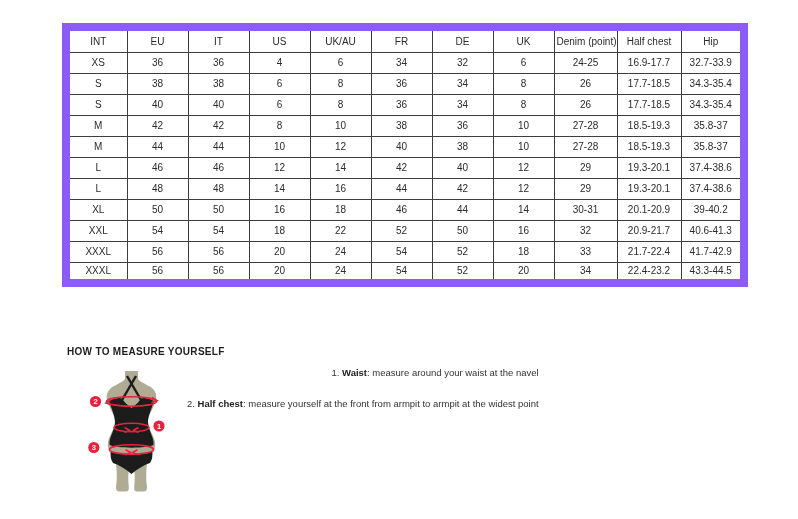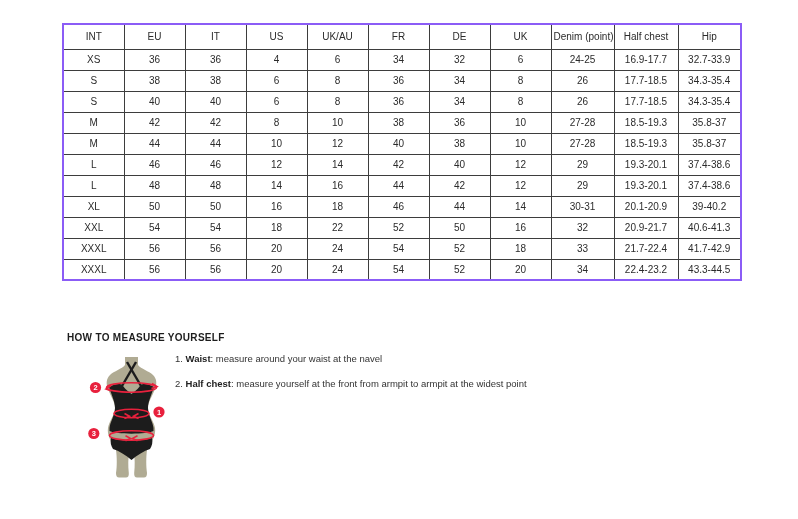--- a/index.html
+++ b/index.html
@@ -15,42 +15,42 @@
 
   
   .size-table {
     position: absolute;
     left: 62px; top: 23px;
     width: 678px;
     border-collapse: collapse;
     table-layout: fixed;
     font-size: 10px;
     color: #2b2b2b;
-    border: 2px solid #8b5cf6;
+    border: 8px solid #8b5cf6;
   }
   .size-table th, .size-table td {
     border: 1px solid #3d3d3d;
     text-align: center;
     vertical-align: middle;
     padding: 0 2px;
     font-weight: normal;
     background: #ffffff;
     white-space: nowrap;
     overflow: hidden;
   }
   .size-table thead th { height: 25px; }
   .size-table tbody td { height: 21px; }
   col.c-std  { width: 61px; }
   col.c-w1   { width: 63px; }
   col.c-w2   { width: 64px; }
 
   
   .measure {
     position: absolute;
-    left: 67px; top: 332px;
+    left: 67px; top: 346px;
     width: 660px;
   }
   .measure-title {
     margin: 0;
     font-size: 10px;
     font-weight: bold;
     letter-spacing: 0.3px;
     color: #1d1d1d;
   }
   .measure-body {
@@ -59,28 +59,29 @@
     margin-top: 13px;
   }
   .figure {
     width: 88px; height: 127px;
     margin-left: 18px;
     flex: 0 0 auto;
   }
   .figure svg { display: block; width: 88px; height: 127px; }
   .steps {
     list-style: none;
-    margin: -4px 0 0 0;
+    margin: -4px 0 0 12px;
     padding: 0 0 0 2px;
     display: flex;
     flex-direction: column;
-    gap: 12px;
+    gap: 18px;
     font-size: 9.5px;
     line-height: 13px;
     color: #333333;
+    align-items: flex-end;
   }
   .steps b { color: #222222; }
   .badge-num {
     font-family: "Liberation Sans", sans-serif;
     font-size: 7.5px;
     font-weight: bold;
     fill: #ffffff;
   }
 </style>
 </head>

